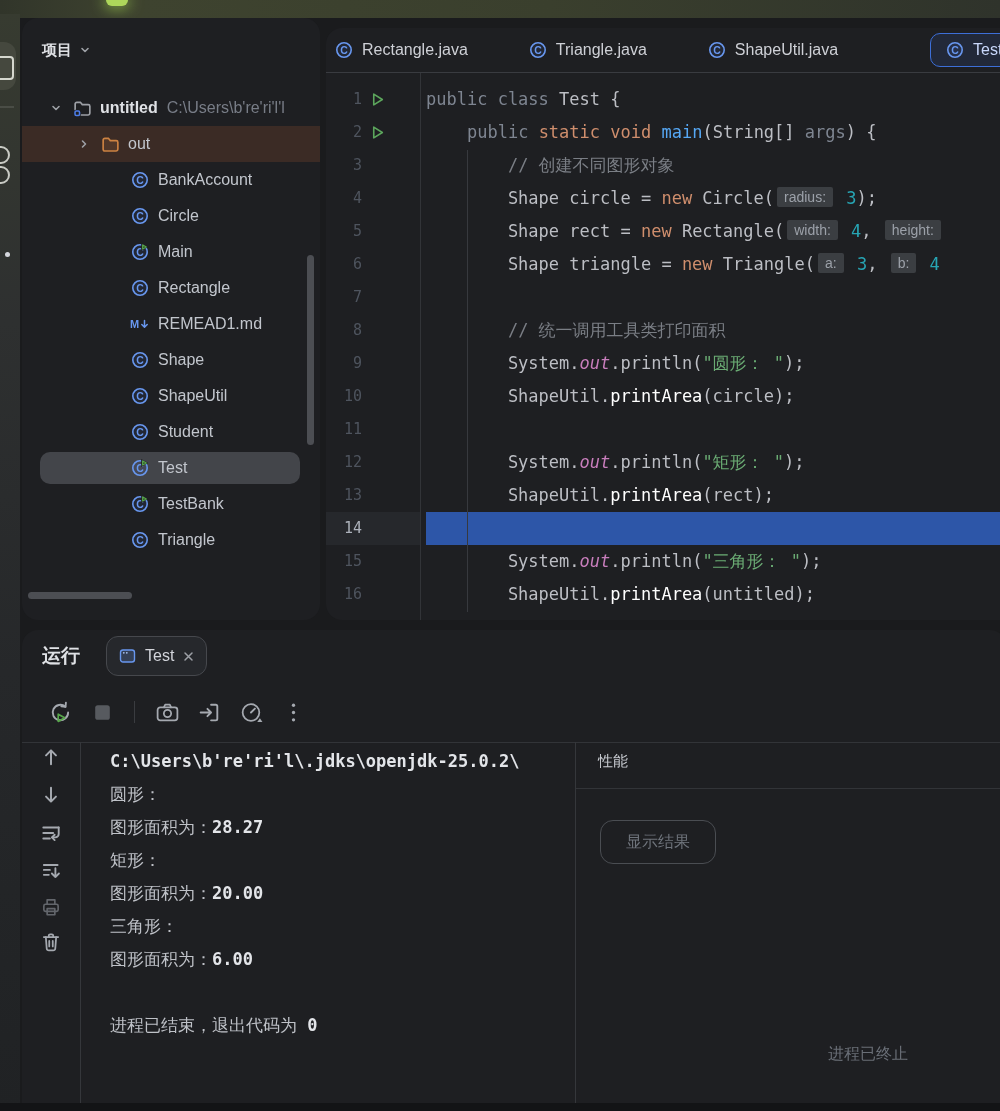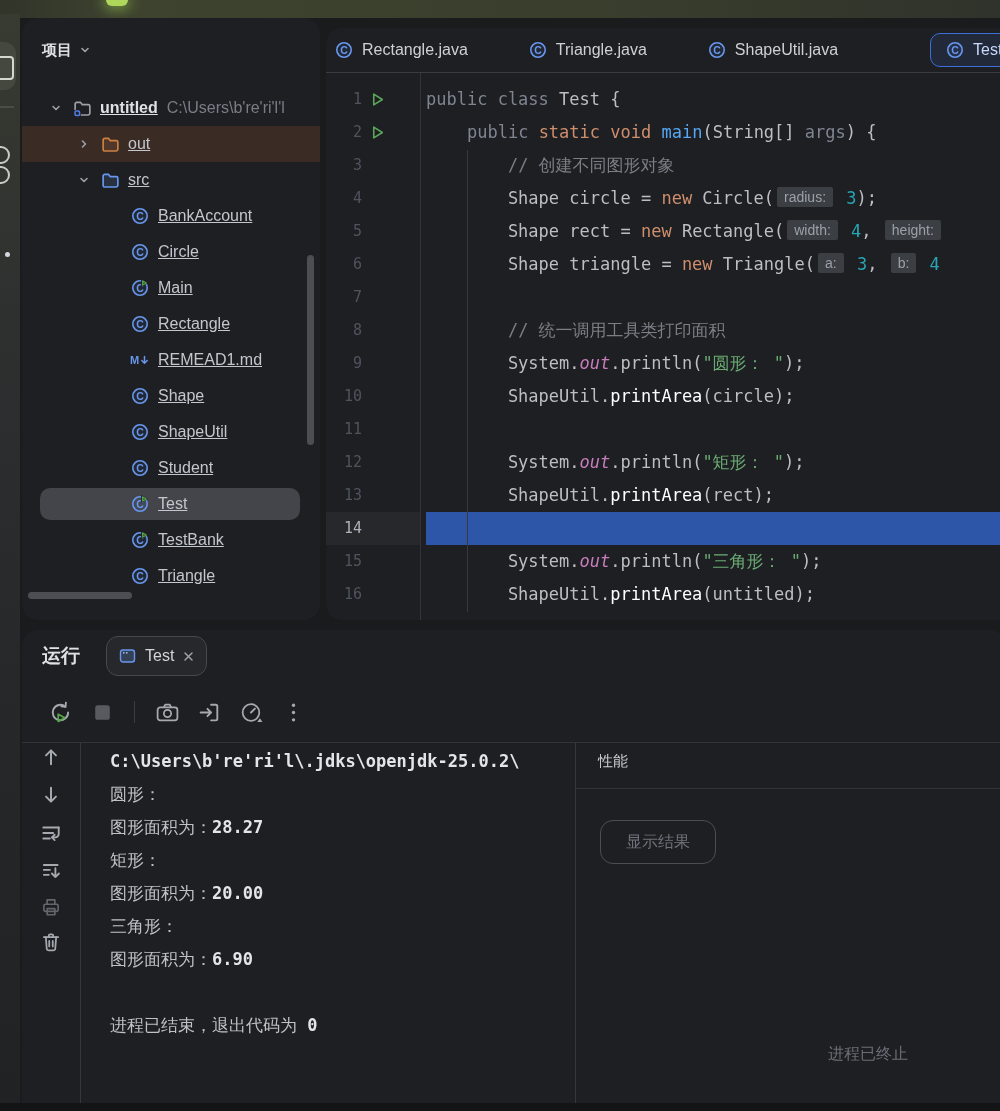--- a/index.html
+++ b/index.html
@@ -31,21 +31,21 @@
   .pr-head{display:flex;align-items:center;height:40px;padding:12px 0 0 20px;}
   .pr-title{font-size:15px;font-weight:bold;color:#DFE1E5;}
   .pr-chev{margin-left:7px;display:flex;align-items:center;}
   .tree{position:absolute;left:0;top:72px;right:0;}
   .trow{position:relative;display:flex;align-items:center;height:36px;font-size:16px;color:#C2C6CD;
         white-space:nowrap;overflow:hidden;}
   .lvl1{padding-left:24px}.lvl2{padding-left:52px}.lvl3{padding-left:108px}
   .trow .chev{width:20px;height:20px;display:flex;align-items:center;justify-content:center;flex:none;z-index:1;}
   .trow .ticon{width:20px;height:20px;margin:0 8px 0 6px;display:flex;align-items:center;justify-content:center;flex:none;z-index:1;}
   .lvl3 .ticon{margin-left:0;}
-  .trow .tlabel{z-index:1;text-decoration:underline;}
+  .trow .tlabel{z-index:1;}
   .trow.hl{background:#3B2B25;}
   .trow.sel::before{content:'';position:absolute;left:18px;right:20px;top:2px;bottom:2px;
         background:#43454A;border-radius:10px;}
   .t-bold{font-weight:bold;color:#DFE1E5;}
   .t-path{color:#787D87;margin-left:9px;}
   .vscroll{position:absolute;right:6px;top:237px;width:7px;height:190px;background:#4C4E53;border-radius:4px;}
   .hscroll{position:absolute;left:6px;top:574px;width:104px;height:7px;background:#4C4E53;border-radius:4px;}
 
   
   .tabs{position:absolute;left:0;top:0;right:0;height:44px;display:flex;align-items:center;}
@@ -143,33 +143,20 @@
               <path d="M4.5 3 7.5 6 4.5 9" stroke="#9DA0A6" stroke-width="1.6" stroke-linecap="round" stroke-linejoin="round" fill="none"></path>
             </svg>
           </span>
           <span class="ticon">
             <svg width="19" height="19" viewBox="0 0 16 16">
               <path d="M1.8 4.2c0-.8.6-1.4 1.4-1.4h3l1.6 1.9h5c.8 0 1.4.6 1.4 1.4v6c0 .8-.6 1.4-1.4 1.4H3.2c-.8 0-1.4-.6-1.4-1.4z" fill="rgba(204,130,66,.15)" stroke="#CC8242" stroke-width="1.4"></path>
             </svg>
           </span>
           <span class="tlabel">out</span>
         </div>
-        <div class="trow lvl2">
-          <span class="chev">
-            <svg width="12" height="12" viewBox="0 0 12 12">
-              <path d="M3 4.5 6 7.5 9 4.5" stroke="#9DA0A6" stroke-width="1.6" stroke-linecap="round" stroke-linejoin="round" fill="none"></path>
-            </svg>
-          </span>
-          <span class="ticon">
-            <svg width="19" height="19" viewBox="0 0 16 16">
-              <path d="M1.8 4.2c0-.8.6-1.4 1.4-1.4h3l1.6 1.9h5c.8 0 1.4.6 1.4 1.4v6c0 .8-.6 1.4-1.4 1.4H3.2c-.8 0-1.4-.6-1.4-1.4z" fill="rgba(104,151,239,.15)" stroke="#6897EF" stroke-width="1.4"></path>
-            </svg>
-          </span>
-          <span class="tlabel">src</span>
-        </div>
         <div class="trow lvl3">
           <span class="ticon">
             <svg width="20" height="20" viewBox="0 0 20 20">
               <circle cx="10" cy="10" r="7.2" fill="rgba(80,120,220,0.10)" stroke="#6897EF" stroke-width="1.6"></circle>
               <text x="10" y="13.8" text-anchor="middle" font-size="10.5" font-weight="bold" fill="#6897EF" font-family="Liberation Sans,sans-serif">C</text>
             </svg>
           </span>
           <span class="tlabel">BankAccount</span>
         </div>
         <div class="trow lvl3">
@@ -446,21 +433,21 @@
         </div>
       </div>
     <div class="con-vdiv"></div>
     <div class="console" id="console">
         <div class="conline"><span class="con-cmd">C:\Users\b're'ri'l\.jdks\openjdk-25.0.2\</span></div>
         <div class="conline"><span class="con-out">圆形：</span></div>
         <div class="conline"><span class="con-out">图形面积为：</span><span class="con-num">28.27</span></div>
         <div class="conline"><span class="con-out">矩形：</span></div>
         <div class="conline"><span class="con-out">图形面积为：</span><span class="con-num">20.00</span></div>
         <div class="conline"><span class="con-out">三角形：</span></div>
-        <div class="conline"><span class="con-out">图形面积为：</span><span class="con-num">6.90</span></div>
+        <div class="conline"><span class="con-out">图形面积为：</span><span class="con-num">6.00</span></div>
         <div class="conline"></div>
         <div class="conline"><span class="con-out">进程已结束，退出代码为 </span><span class="con-num">0</span></div>
       </div>
 
     <div class="right-vdiv"></div>
     <div class="perf-title">性能</div>
     <div class="perf-divider"></div>
     <div class="perf-btn">显示结果</div>
     <div class="perf-status">进程已终止</div>
   </div>

